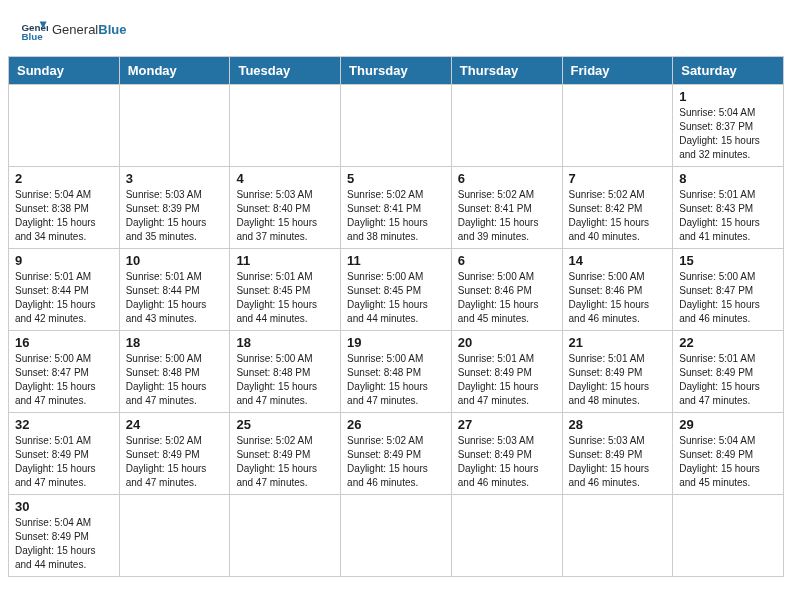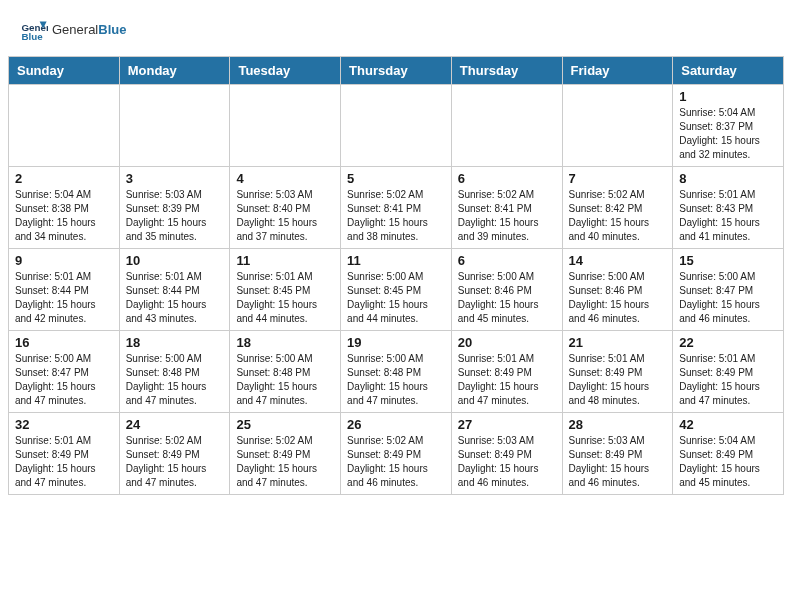--- a/index.html
+++ b/index.html
@@ -249,19 +249,31 @@
           </td>
           <td>
             <span class="day-number">27</span>
             <div class="day-info">Sunrise: 5:03 AM<br>Sunset: 8:49 PM<br>Daylight: 15 hours<br>and 46 minutes.</div>
           </td>
           <td>
             <span class="day-number">28</span>
             <div class="day-info">Sunrise: 5:03 AM<br>Sunset: 8:49 PM<br>Daylight: 15 hours<br>and 46 minutes.</div>
           </td>
           <td>
-            <span class="day-number">42</span>
+            <span class="day-number">29</span>
             <div class="day-info">Sunrise: 5:04 AM<br>Sunset: 8:49 PM<br>Daylight: 15 hours<br>and 45 minutes.</div>
           </td>
+        </tr>
+        <tr>
+          <td>
+            <span class="day-number">30</span>
+            <div class="day-info">Sunrise: 5:04 AM<br>Sunset: 8:49 PM<br>Daylight: 15 hours<br>and 44 minutes.</div>
+          </td>
+          <td class="empty-cell"></td>
+          <td class="empty-cell"></td>
+          <td class="empty-cell"></td>
+          <td class="empty-cell"></td>
+          <td class="empty-cell"></td>
+          <td class="empty-cell"></td>
         </tr>
       </tbody>
   </table>
 </div>
 
 </body></html>

